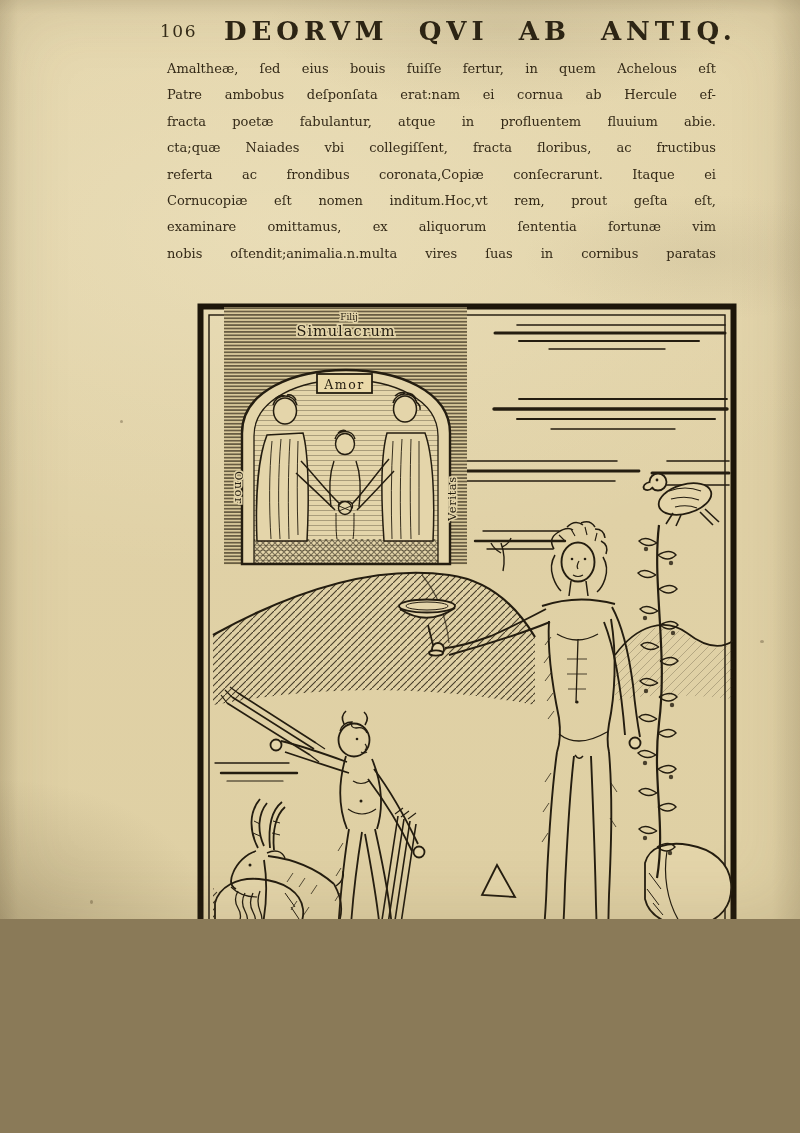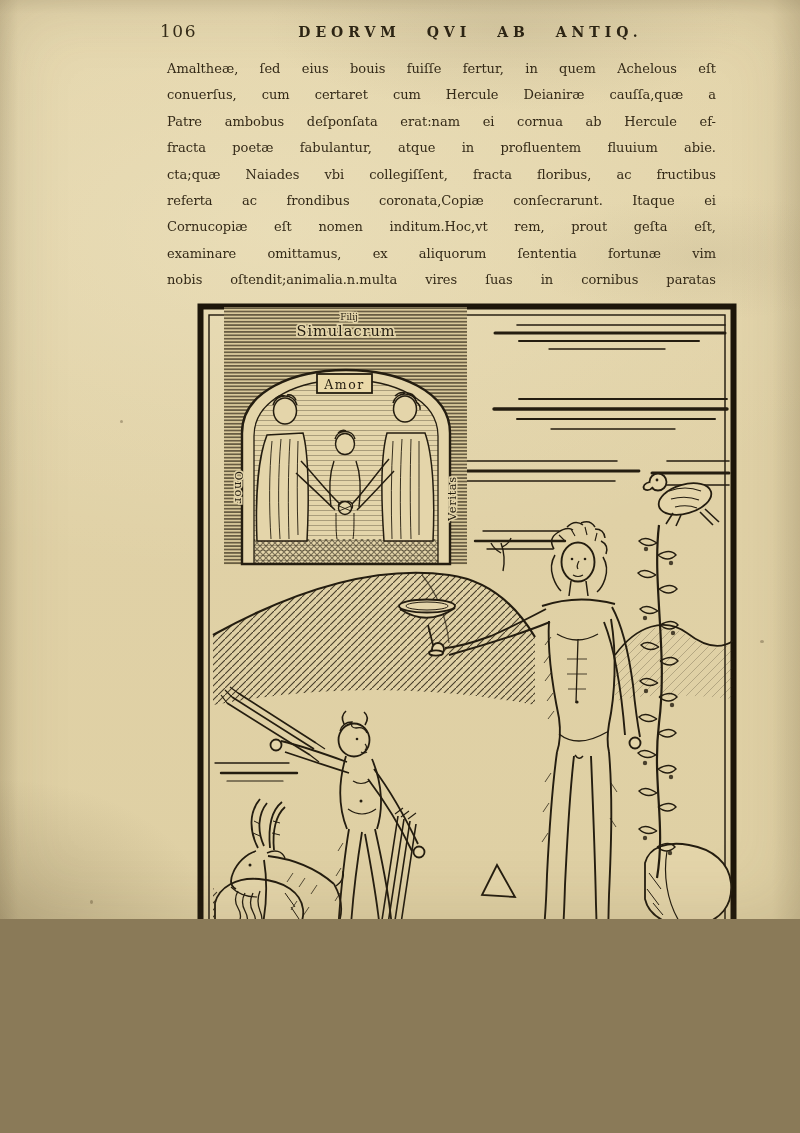--- a/index.html
+++ b/index.html
@@ -21,24 +21,23 @@
     content:"";position:absolute;inset:0;pointer-events:none;
     box-shadow:inset 0 0 70px rgba(95,78,45,.18);
   }
   .folio{
     position:absolute;left:160px;top:21px;
     font-size:17px;letter-spacing:1.5px;color:#342a18;
   }
   .running-header{
     position:absolute;left:166px;top:16px;width:551px;
     padding-left:58px;box-sizing:border-box;
-    text-align:center;font-size:14px;font-weight:bold;
+    text-align:center;font-size:26px;font-weight:bold;
     letter-spacing:5px;word-spacing:16px;color:#2c2414;
     white-space:nowrap;
-    margin-top:8px;
   }
   .body-block{
     position:absolute;left:167px;top:56px;width:549px;
     color:#342a18;font-size:13px;line-height:26.4px;
   }
   .body-line{
     text-align:justify;text-align-last:justify;
     white-space:normal;height:26.4px;overflow:visible;
   }
   .woodcut{position:absolute;left:197px;top:303px;width:540px;height:735px;border-radius:16px;}
@@ -51,21 +50,20 @@
 </head>
 <body>
 
 <div class="page">
 
   <div class="folio">106</div>
   <div class="running-header">DEORVM QVI AB ANTIQ.</div>
 
   <div class="body-block">
     <div class="body-line">Amaltheæ, ſed eius bouis fuiſſe fertur, in quem Achelous eſt</div>
-    <div class="body-line">conuerſus, cum certaret cum Hercule Deianiræ cauſſa,quæ a</div>
     <div class="body-line">Patre ambobus deſponſata erat:nam ei cornua ab Hercule ef-</div>
     <div class="body-line">fracta poetæ fabulantur, atque in profluentem fluuium abie.</div>
     <div class="body-line">cta;quæ Naiades vbi collegiſſent, fracta floribus, ac fructibus</div>
     <div class="body-line">referta ac frondibus coronata,Copiæ conſecrarunt. Itaque ei</div>
     <div class="body-line">Cornucopiæ eſt nomen inditum.Hoc,vt rem, prout geſta eſt,</div>
     <div class="body-line">examinare omittamus, ex aliquorum ſententia fortunæ vim</div>
     <div class="body-line">nobis oſtendit;animalia.n.multa vires ſuas in cornibus paratas</div>
   </div>
 
   <div class="woodcut">

